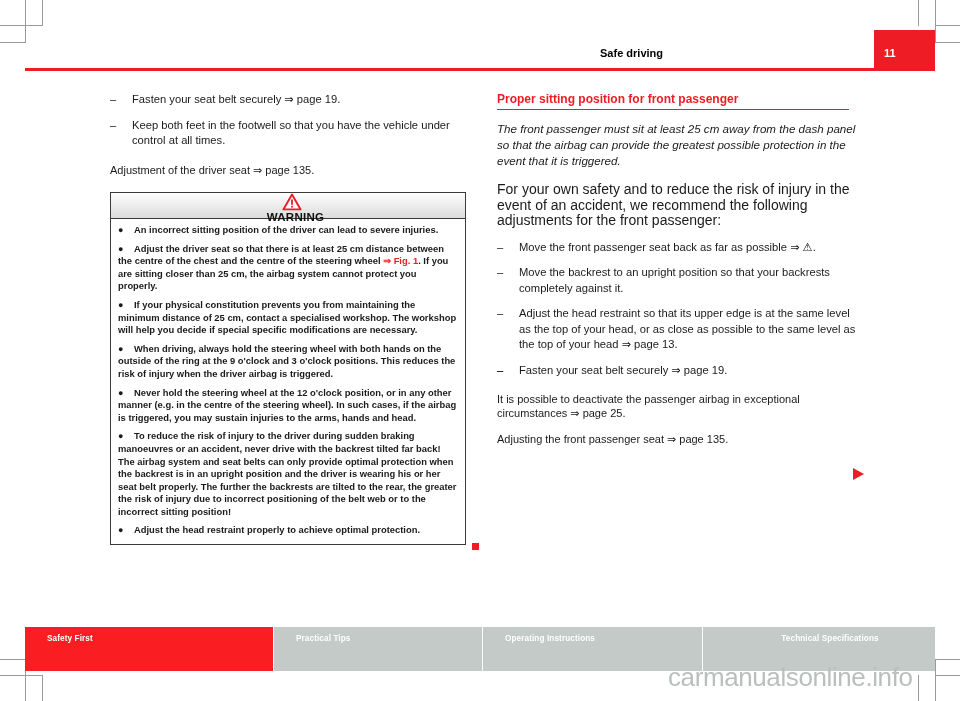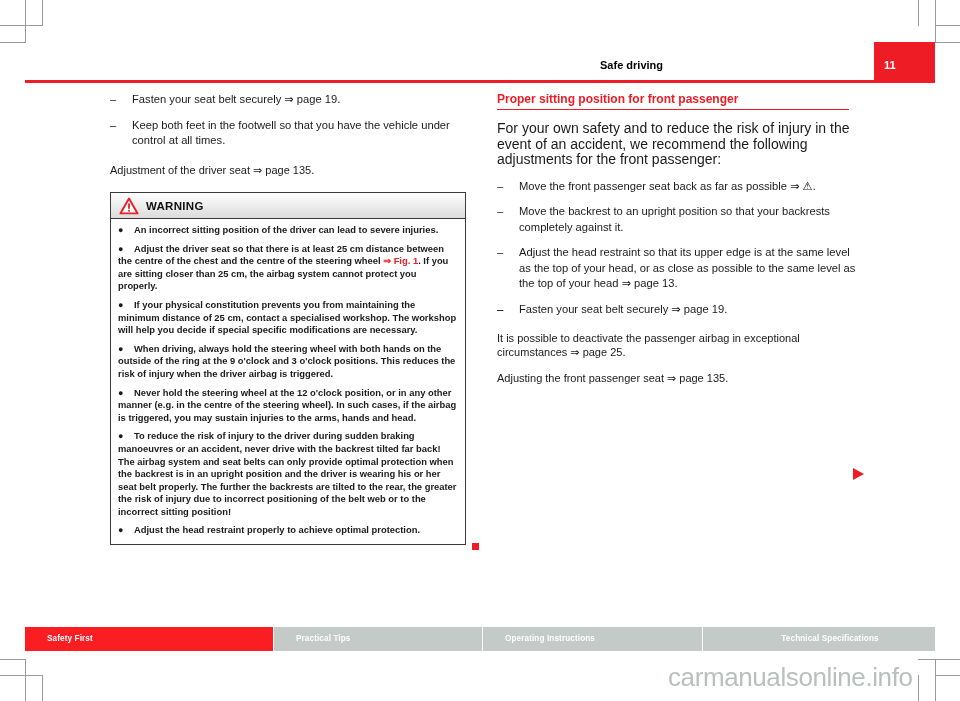--- a/index.html
+++ b/index.html
@@ -20,21 +20,21 @@
   .crop-line {
     position: absolute;
     background: #9a9a9a;
   }
   .crop-v { width: 1px; }
   .crop-h { height: 1px; }
 
   
   .page-header {
     position: absolute;
-    left: 0; top: 16px;
+    left: 0; top: 4px;
     width: 760px; height: 70px;
   }
   .header-rule {
     position: absolute;
     left: 25px;
     top: 64px;
     width: 910px;
     height: 3px;
     background: #ee1c25;
   }
@@ -112,20 +112,21 @@
     box-sizing: border-box;
   }
   .warning-head {
     height: 26px;
     border-bottom: 1.5px solid #3a3a3a;
     background: linear-gradient(to bottom, #ffffff 0%, #ebebeb 55%, #dcdcdc 100%);
     display: flex;
     align-items: center;
     padding-left: 8px;
     box-sizing: border-box;
+    flex-direction: column;
   }
   .warn-tri { flex: 0 0 auto; line-height: 0; }
   .warning-title {
     font-size: 11.5px;
     font-weight: bold;
     color: #111111;
     letter-spacing: 0.3px;
     margin-left: 7px;
   }
   .warning-body {
@@ -188,21 +189,21 @@
   
   .footer-nav {
     position: absolute;
     left: 25px;
     top: 627px;
     width: 910px;
     height: 40px;
     display: flex;
   }
   .foot-tab {
-    height: 24px;
+    height: 44px;
     box-sizing: border-box;
     padding: 7px 0 0 22px;
     font-size: 8.2px;
     font-weight: bold;
     color: #ffffff;
     background: #c3cac8;
     border-right: 1.5px solid #ffffff;
     letter-spacing: 0.1px;
   }
   .foot-tab.active { background: #fa1e22; }
@@ -313,20 +314,21 @@
     </div>
 
   </div>
 </div>
 <div class="red-square"></div>
 
 <div class="col col-right">
 
   <div class="section-heading">Proper sitting position for front passenger</div>
 
+  <div class="lead-para">The front passenger must sit at least 25 cm away from the dash panel so that the airbag can provide the greatest possible protection in the event that it is triggered.</div>
 
   <div class="body-para">For your own safety and to reduce the risk of injury in the event of an accident, we recommend the following adjustments for the front passenger:</div>
 
   <div class="dash-item">
     <span class="dash">–</span>
     <span>Move the front passenger seat back as far as possible ⇒ ⚠.</span>
   </div>
 
   <div class="dash-item">
     <span class="dash">–</span>

